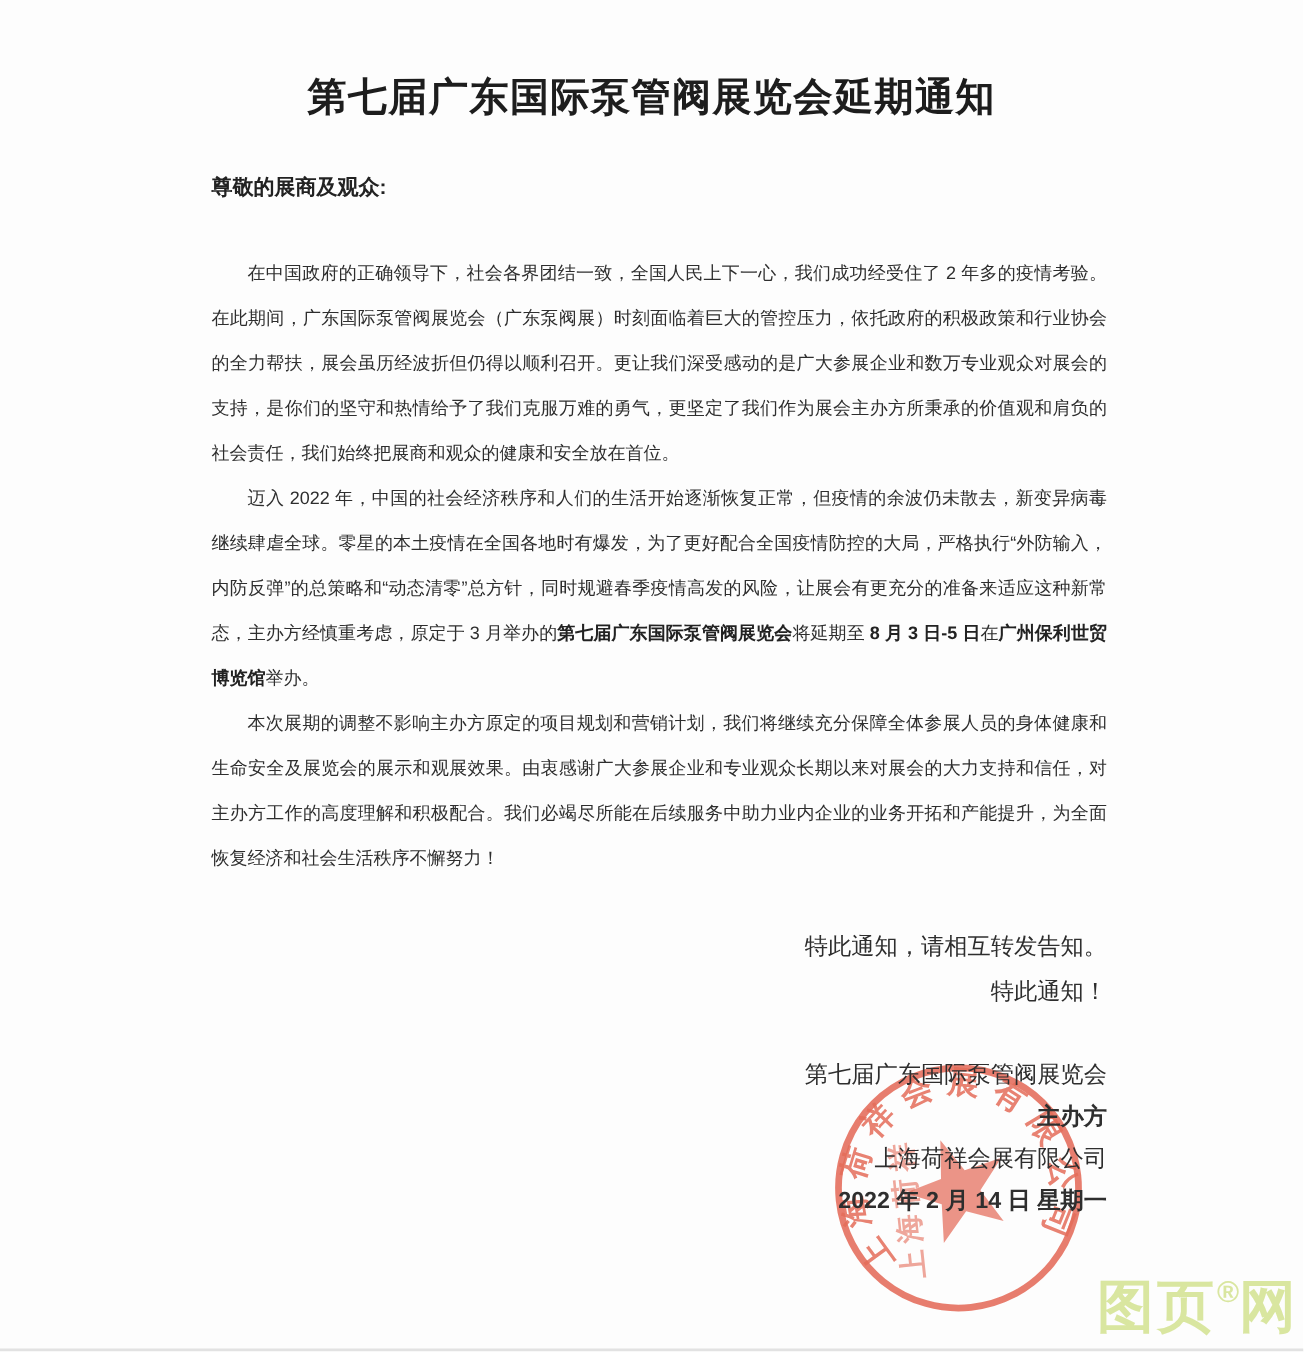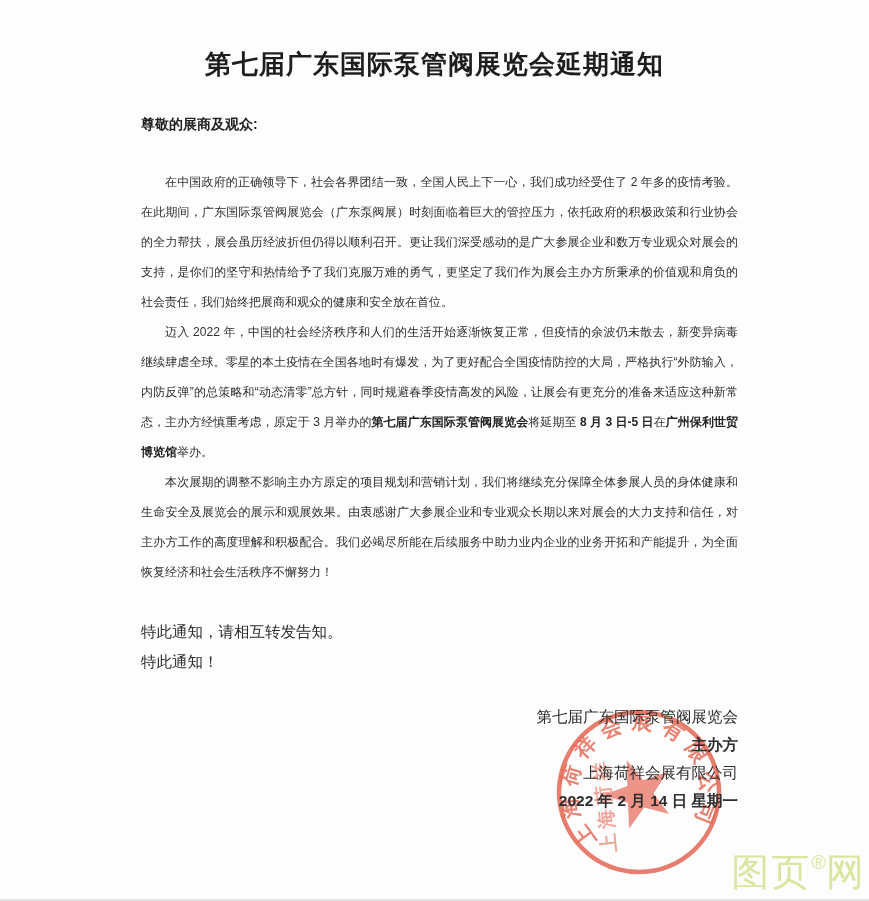--- a/index.html
+++ b/index.html
@@ -32,21 +32,21 @@
   .paragraphs { margin-top:33px; }
   .para {
     margin:0;
     font-size:12px;
     line-height:30px;
     text-align:justify;
     text-indent:2em;
     color:#2e2e2e;
   }
   .para strong { font-weight:bold; color:#222; }
-  .closing { margin-top:30px; }
+  .closing { margin-top:30px;text-align:right; }
   .closing p { margin:0; font-size:15.5px; line-height:30px; }
   .signature {
     position:relative;
     z-index:2;
     margin-top:26px;
     text-align:right;
     font-size:15.5px;
     line-height:28px;
   }
   .signature p { margin:0; }
@@ -56,21 +56,21 @@
     left:546px; top:699px;
     width:186px; height:186px;
     z-index:1;
     opacity:0.92;
   }
   .watermark {
     position:absolute;
     right:3px; bottom:8px;
     z-index:3;
     font-size:38px;
-    font-weight:normal;
+    font-weight:bold;
     line-height:1;
     letter-spacing:2px;
     white-space:nowrap;
   }
   .watermark .reg {
     font-size:20px;
     position:relative;
     top:-16px;
     letter-spacing:0;
   }

